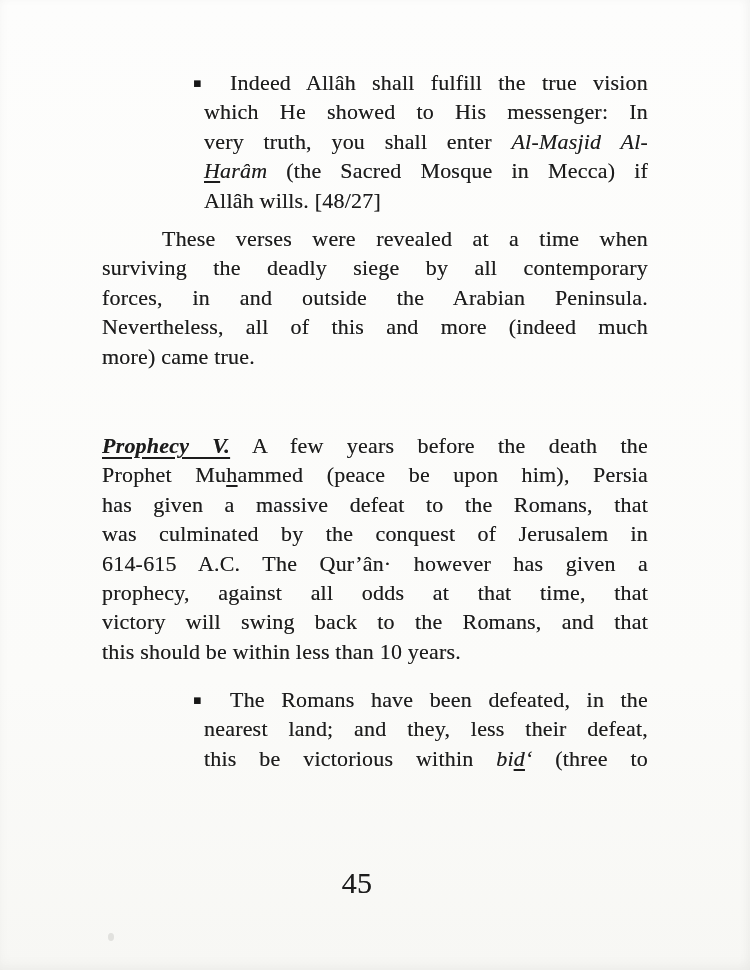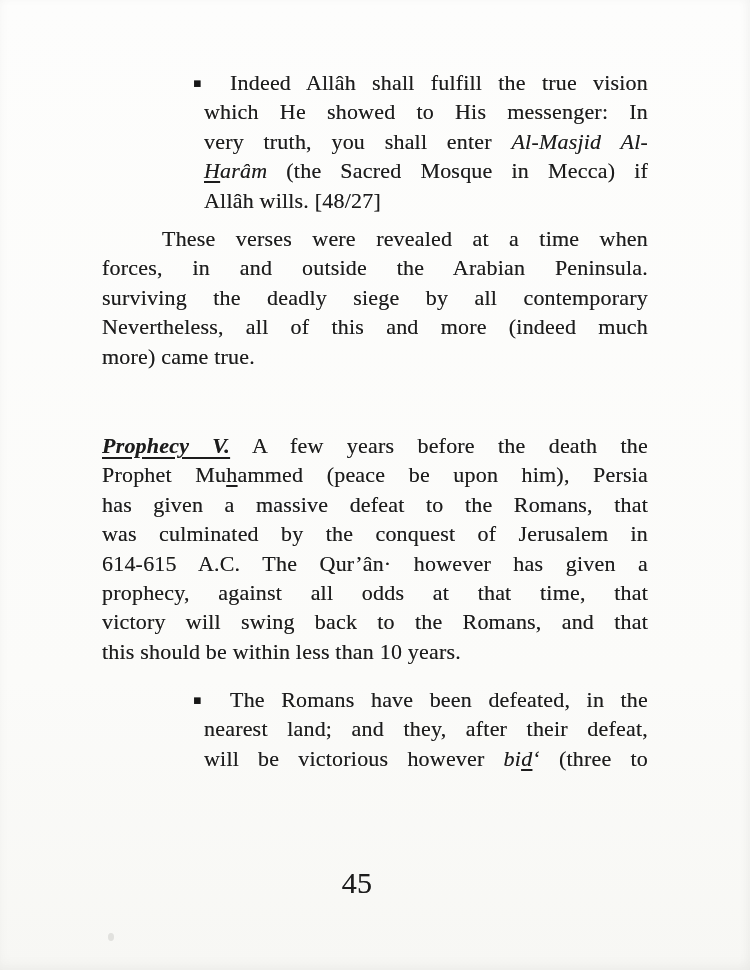--- a/index.html
+++ b/index.html
@@ -94,41 +94,41 @@
     <span class="bullet">▪</span>
     <div class="line fi26">Indeed Allâh shall fulfill the true vision</div>
     <div class="line">which He showed to His messenger: In</div>
     <div class="line"><span>very truth, you shall enter </span><span class="i">Al-Masjid Al-</span></div>
     <div class="line"><span class="i u">H</span><span class="i">arâm</span><span> (the Sacred Mosque in Mecca) if</span></div>
     <div class="line last">Allâh wills. [48/27]</div>
   </section>
 
   <section class="block para" style="top:224px">
     <div class="line fi60">These verses were revealed at a time when</div>
+    <div class="line">surviving the deadly siege by all contemporary</div>
     <div class="line">forces, in and outside the Arabian Peninsula.</div>
-    <div class="line">surviving the deadly siege by all contemporary</div>
     <div class="line">Nevertheless, all of this and more (indeed much</div>
     <div class="line last">more) came true.</div>
   </section>
 
   <section class="block para" style="top:431px">
     <div class="line"><span class="biu">Prophecy V.</span><span> A few years before the death the</span></div>
     <div class="line"><span>Prophet Mu</span><span class="u">h</span><span>ammed (peace be upon him), Persia</span></div>
     <div class="line">has given a massive defeat to the Romans, that</div>
     <div class="line">was culminated by the conquest of Jerusalem in</div>
     <div class="line">614-615 A.C. The Qur’ân· however has given a</div>
     <div class="line">prophecy, against all odds at that time, that</div>
     <div class="line">victory will swing back to the Romans, and that</div>
     <div class="line last">this should be within less than 10 years.</div>
   </section>
 
   <section class="block quote" style="top:685px">
     <span class="bullet">▪</span>
     <div class="line fi26">The Romans have been defeated, in the</div>
-    <div class="line">nearest land; and they, after their defeat,</div>
-    <div class="line"><span>will be victorious however </span><span class="i">bi</span><span class="i u">d</span><span class="i">‘</span><span>  (three to</span></div>
+    <div class="line">nearest land; and they, less their defeat,</div>
+    <div class="line"><span>this be victorious within </span><span class="i">bi</span><span class="i u">d</span><span class="i">‘</span><span>  (three to</span></div>
   </section>
 
   <div class="page-number">45</div>
 
   <div class="smudge"></div>
 
 </div>
 
 </body></html>

